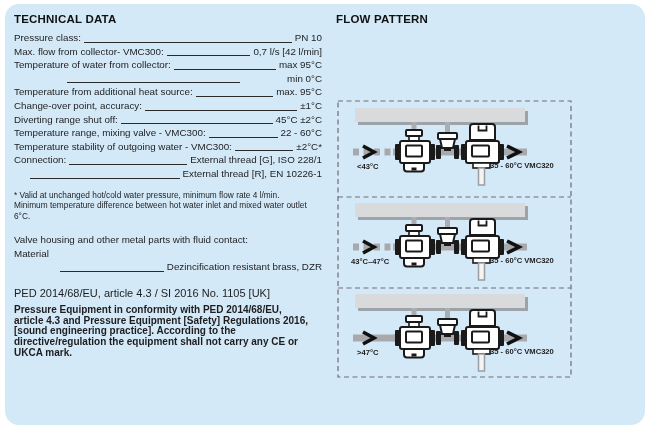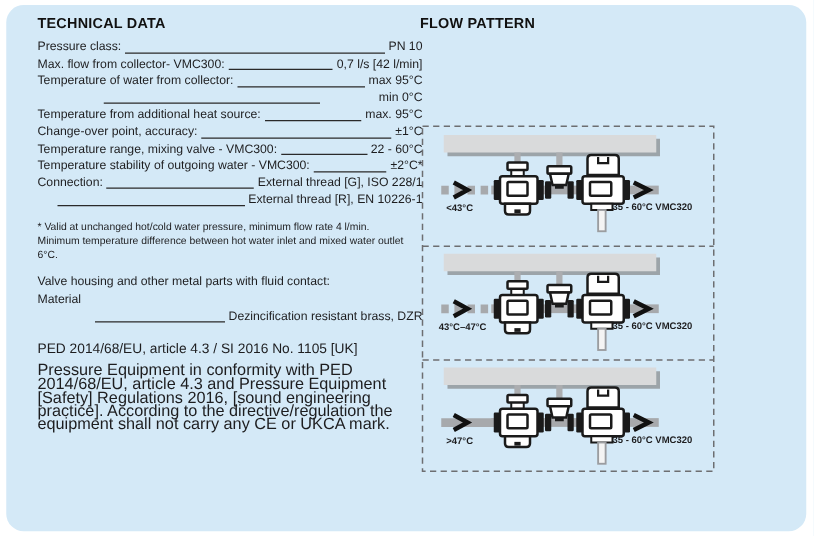--- a/index.html
+++ b/index.html
@@ -4,21 +4,21 @@
 <style>
   html,body{margin:0;padding:0;}
   body{
     width:651px;height:429px;background:#ffffff;position:relative;
     font-family:"Liberation Sans", sans-serif;color:#1d1d1f;overflow:hidden;
   }
   .panel{
     position:absolute;left:5px;top:4px;width:640px;height:421px;
     background:#d4e9f7;border-radius:14px;
   }
-  .left-col{position:absolute;left:14px;top:10px;width:308px;margin-left:16px;}
+  .left-col{position:absolute;left:14px;top:10px;width:308px;}
   .right-col{position:absolute;left:336px;top:10px;width:306px;}
   .section-title{
     font-size:11.5px;font-weight:bold;color:#111;margin:3px 0 6px 0;
     letter-spacing:.2px;
   }
   .spec-row{
     display:flex;align-items:flex-end;font-size:9.8px;line-height:13.6px;
     white-space:nowrap;color:#1d1d1f;
   }
   .spec-label{flex:0 0 auto;}
@@ -28,21 +28,21 @@
   }
   .indent-a{margin-left:6px;gap:44px;}
   .indent-b{margin-left:13px;justify-content:flex-end;}
   .indent-c{margin-left:43px;align-items:flex-end;}
   .footnote{
     font-size:8.3px;line-height:10.8px;margin-top:9px;width:296px;color:#1d1d1f;
   }
   .material-block{margin-top:11px;}
   .body-line{font-size:9.8px;line-height:13.6px;}
   .ped-title{font-size:11px;line-height:13px;margin-top:13px;}
-  .ped-body{font-size:13px;line-height:10.8px;margin-top:5px;width:300px;}
+  .ped-body{font-size:10px;line-height:10.8px;margin-top:5px;width:300px;font-weight:bold;}
   .flow-svg{position:absolute;left:-3px;top:86px;}
   .dash-box{fill:none;stroke:#6d6e71;stroke-width:1.2;stroke-dasharray:5 3.5;}
   .dash-div{stroke:#6d6e71;stroke-width:1.2;stroke-dasharray:5 3.5;}
   .bar{fill:#d9dadb;}
   .bar-shadow{fill:#8a8c8f;opacity:.75;}
   .vpipe{fill:#abadb0;}
   .hpipe{fill:#a7a9ac;}
   .inlet{stroke:#a7a9ac;stroke-width:7;fill:none;}
   .inlet.dashed{stroke-dasharray:6 4.5;}
   .inlet.solid{}
@@ -85,20 +85,25 @@
     <span class="spec-label">Temperature from additional heat source:</span>
     <span class="leader"></span>
     <span class="spec-value">max. 95°C</span>
   </div>
   <div class="spec-row">
     <span class="spec-label">Change-over point, accuracy:</span>
     <span class="leader"></span>
     <span class="spec-value">±1°C</span>
   </div>
   <div class="spec-row">
+    <span class="spec-label">Diverting range shut off:</span>
+    <span class="leader"></span>
+    <span class="spec-value">45°C ±2°C</span>
+  </div>
+  <div class="spec-row">
     <span class="spec-label">Temperature range, mixing valve - VMC300:</span>
     <span class="leader"></span>
     <span class="spec-value">22 - 60°C</span>
   </div>
   <div class="spec-row">
     <span class="spec-label">Temperature stability of outgoing water - VMC300:</span>
     <span class="leader"></span>
     <span class="spec-value">±2°C*</span>
   </div>
   <div class="spec-row">

